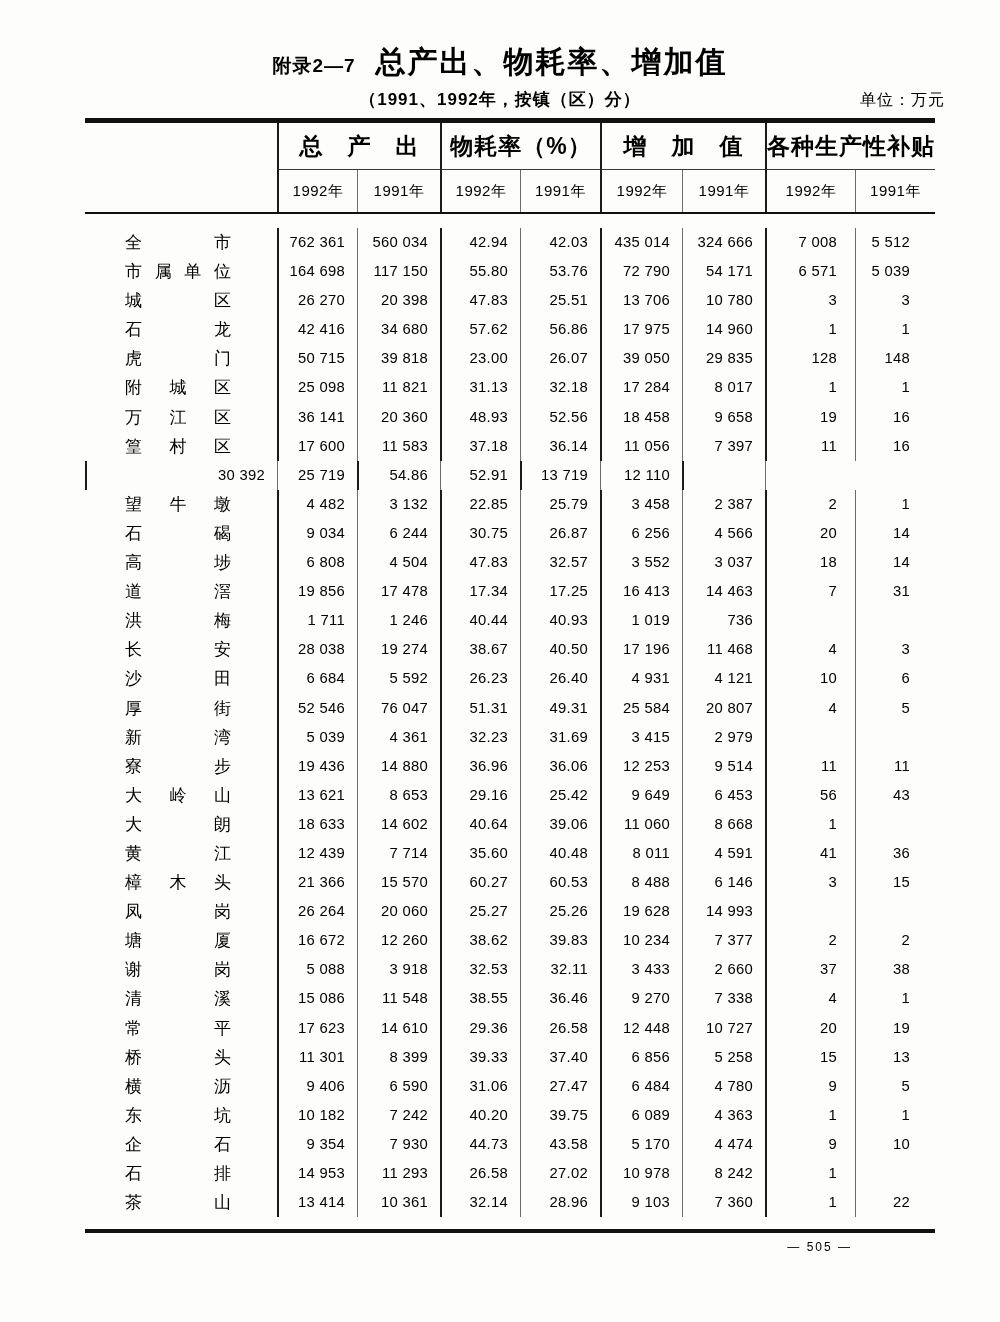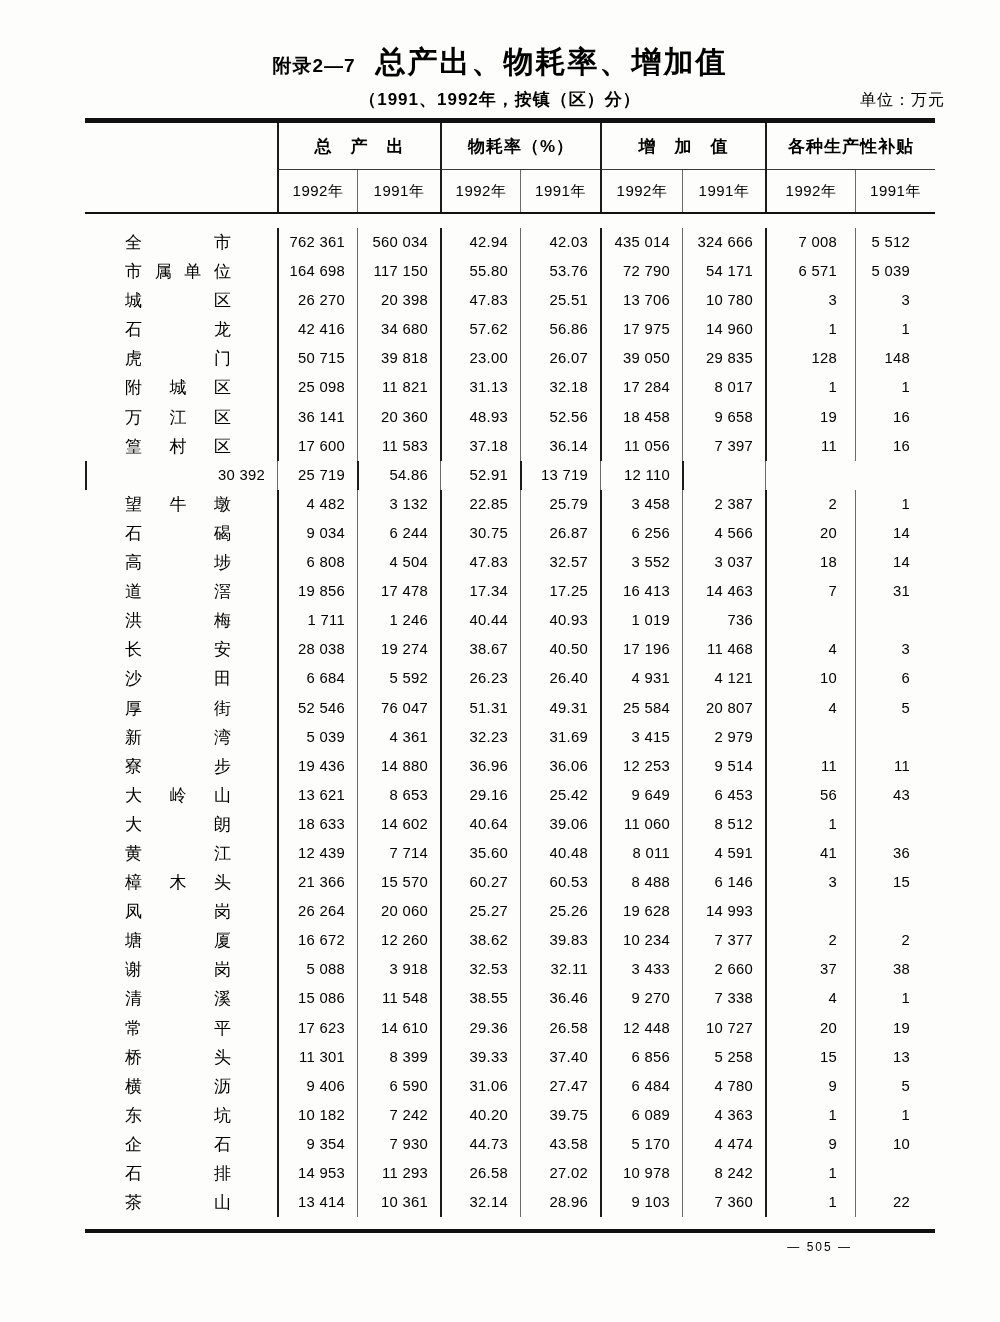--- a/index.html
+++ b/index.html
@@ -28,21 +28,21 @@
   }
   
   .table{
     position:absolute;left:85px;top:118px;width:850px;
     border-top:5px solid #111;
     border-bottom:4px solid #111;
   }
   .ghead{display:grid;grid-template-columns:192px 163px 160px 165px 170px;height:47px;}
   .ghead .gcell{
     display:flex;align-items:center;justify-content:center;
-    font-size:17px;font-weight:bold;letter-spacing:1px;
+    font-size:23px;font-weight:bold;letter-spacing:1px;
     border-bottom:1px solid #3a3a3a;
   }
   .ghead .glabel{border-bottom:none;}
   .gb{border-left:2px solid #1b1b1b;}
   .yhead{display:grid;grid-template-columns:192px 80px 83px 80px 80px 82px 83px 90px 80px;height:42px;border-bottom:2px solid #111;}
   .yhead .ycell{
     display:flex;align-items:center;justify-content:center;
     font-size:15px;letter-spacing:.5px;
   }
   .sb{border-left:1px solid #6b6b6b;}
@@ -318,21 +318,21 @@
           <div class="cell num c6 gb">56</div>
           <div class="cell num c7 sb">43</div>
         </div>
         <div class="trow">
           <div class="cell label"><span class="labtxt">大朗</span></div>
           <div class="cell num c0 gb">18 633</div>
           <div class="cell num c1 sb">14 602</div>
           <div class="cell num c2 gb">40.64</div>
           <div class="cell num c3 sb">39.06</div>
           <div class="cell num c4 gb">11 060</div>
-          <div class="cell num c5 sb">8 512</div>
+          <div class="cell num c5 sb">8 668</div>
           <div class="cell num c6 gb">1</div>
           <div class="cell num c7 sb"></div>
         </div>
         <div class="trow">
           <div class="cell label"><span class="labtxt">黄江</span></div>
           <div class="cell num c0 gb">12 439</div>
           <div class="cell num c1 sb">7 714</div>
           <div class="cell num c2 gb">35.60</div>
           <div class="cell num c3 sb">40.48</div>
           <div class="cell num c4 gb">8 011</div>

